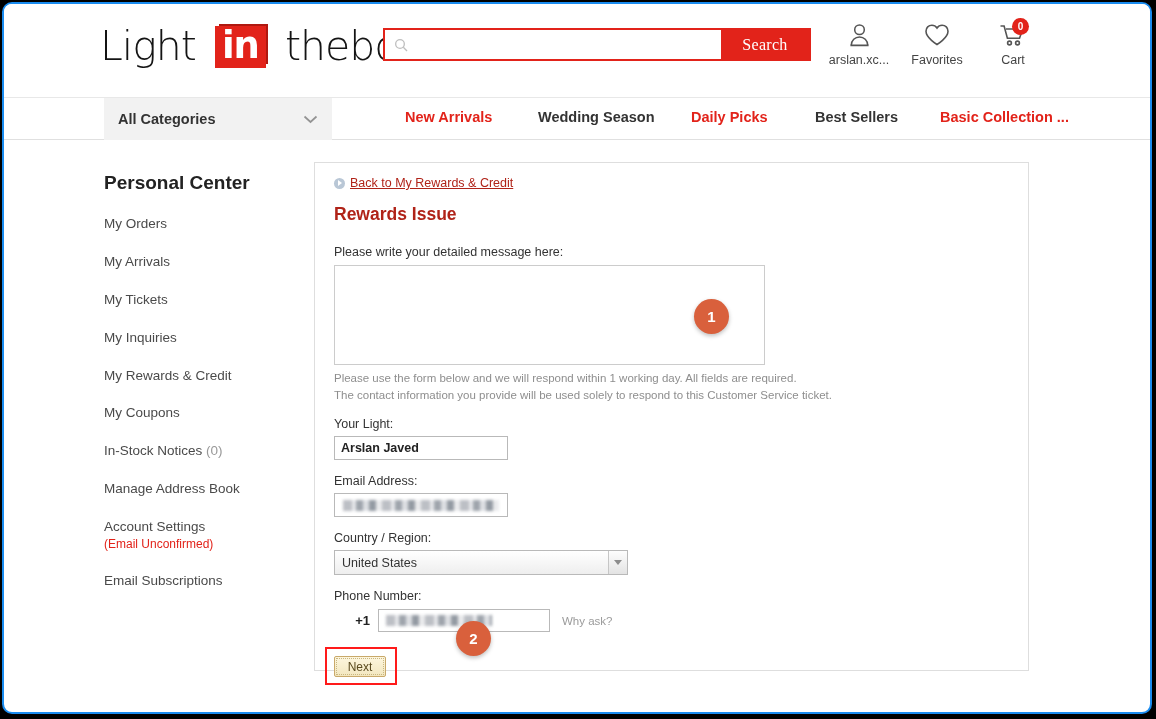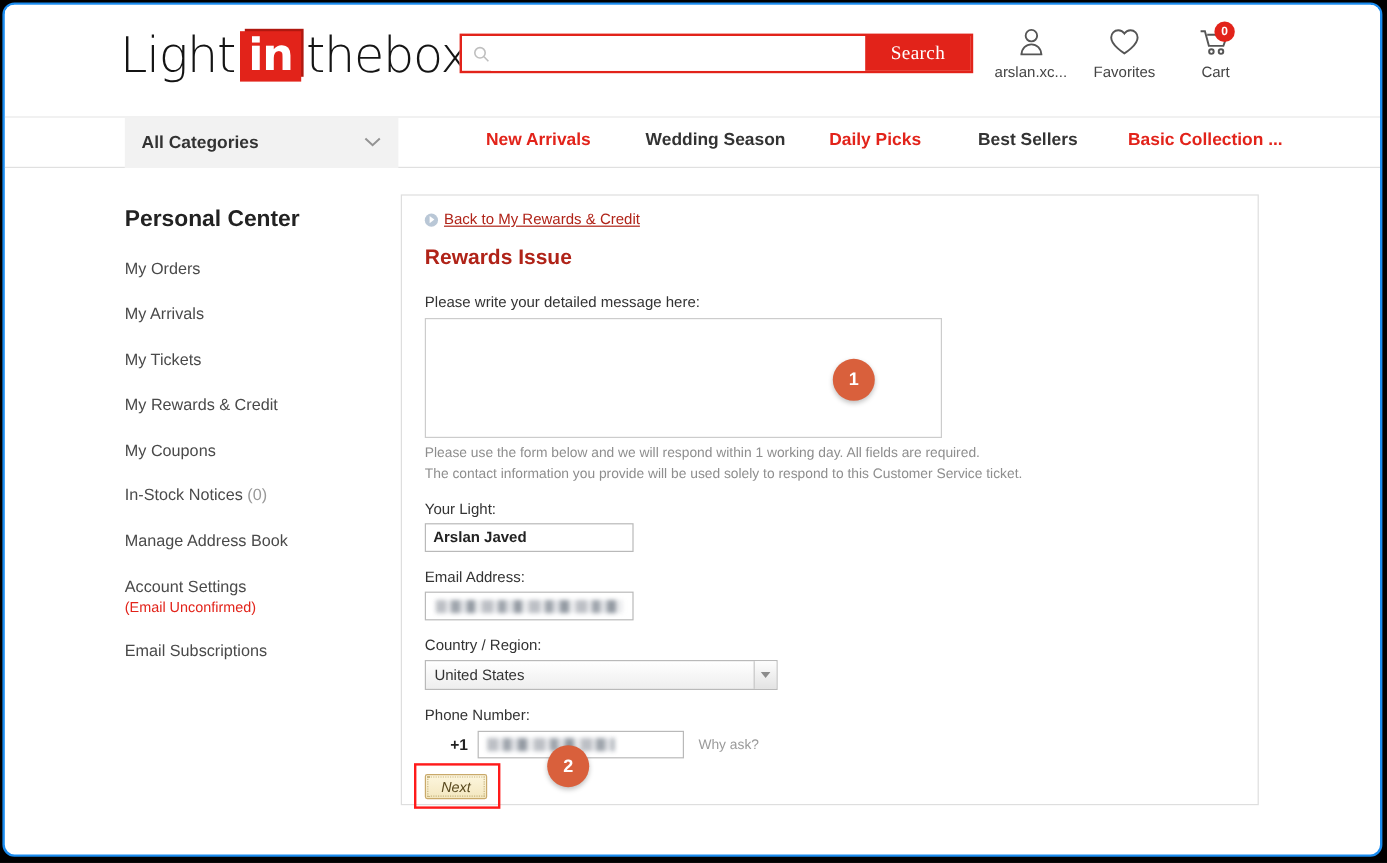--- a/index.html
+++ b/index.html
@@ -36,21 +36,21 @@
     font-family: "DejaVu Sans", sans-serif;
     font-weight: 300;
   }
   #logo .lg-a, #logo .lg-b { color: #141414; }
   #logo .lg-in {
     display: inline-block;
     background: #e2231a;
     color: #ffffff;
     font-weight: 700;
     padding: 1px 7px 4px 7px;
-    margin: 0 4px;
+    margin: 0 19px;
     font-size: 37px;
     line-height: 1;
     box-shadow: 3px -3px 0 -1px #b01810;
     position: relative;
     top: 1px;
   }
 
   #searchwrap {
     position: absolute;
     left: 379px; top: 24px;
@@ -175,21 +175,21 @@
   .side-item .count { color: #999; }
   .side-item .sub {
     display: block;
     color: #e2231a;
     font-size: 12px;
     margin-top: 1px;
   }
 
   #panel {
     position: absolute;
-    left: 330px; top: 158px;
+    left: 310px; top: 158px;
     width: 715px; height: 509px;
     background: #fff;
     border: 1px solid #dedede;
   }
   #panel-inner { padding: 13px 0 0 19px; }
 
   #backlink {
     display: flex; align-items: center;
     font-size: 12.5px;
     color: #b02318;
@@ -295,23 +295,22 @@
     width: 172px; height: 23px;
     border: 1px solid #b9b9b9;
     background: #fff;
     display: flex; align-items: center;
     padding: 0 5px;
   }
   #whyask { font-size: 11.5px; color: #9b9b9b; margin-left: 12px; cursor: pointer; }
 
   #nextwrap {
     position: relative;
-    margin-top: 13px;
+    margin-top: 24px;
     width: 72px;
-    font-style: italic;
   }
   #nexthl {
     position: absolute; left: -9px; top: -9px;
     width: 72px; height: 38px;
     border: 2px solid #ff1a1a;
   }
   #nextbtn {
     position: relative;
     width: 52px; height: 21px;
     border: 1px solid #c9a96a;
@@ -418,20 +417,23 @@
     <div class="side-item">
       <span>My Orders</span>
     </div>
     <div class="side-item">
       <span>My Arrivals</span>
     </div>
     <div class="side-item">
       <span>My Tickets</span>
     </div>
     <div class="side-item">
+      <span>My Inquiries</span>
+    </div>
+    <div class="side-item">
       <span>My Rewards &amp; Credit</span>
     </div>
     <div class="side-item">
       <span>My Coupons</span>
     </div>
     <div class="side-item">
       <span>In-Stock Notices</span>
       <span class="count">(0)</span>
     </div>
     <div class="side-item">

